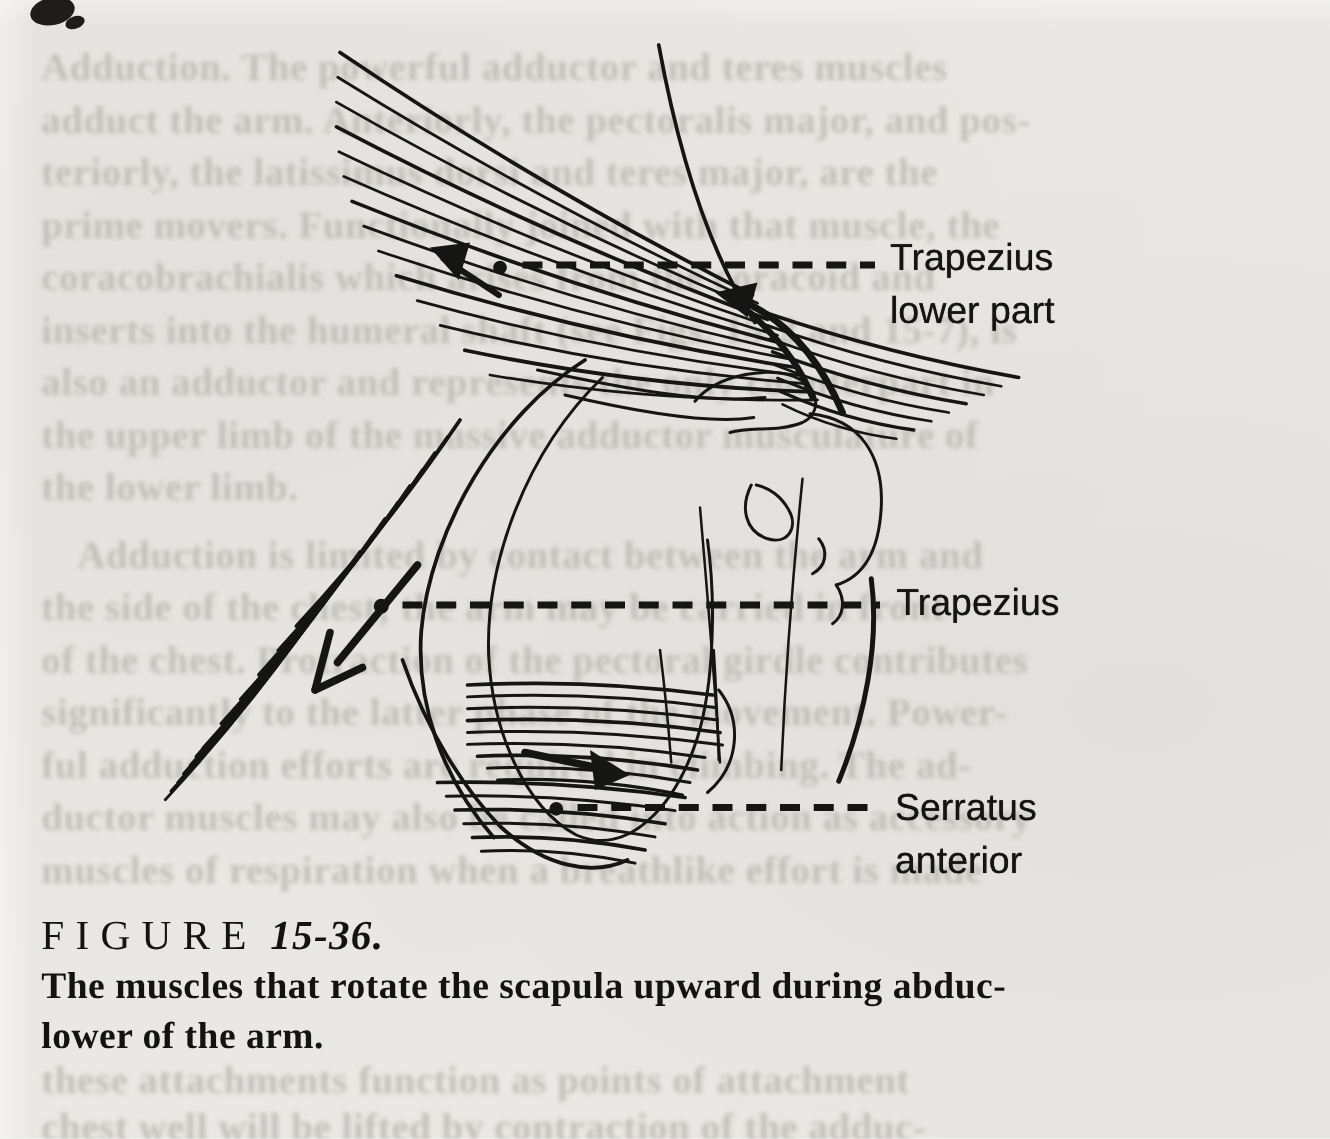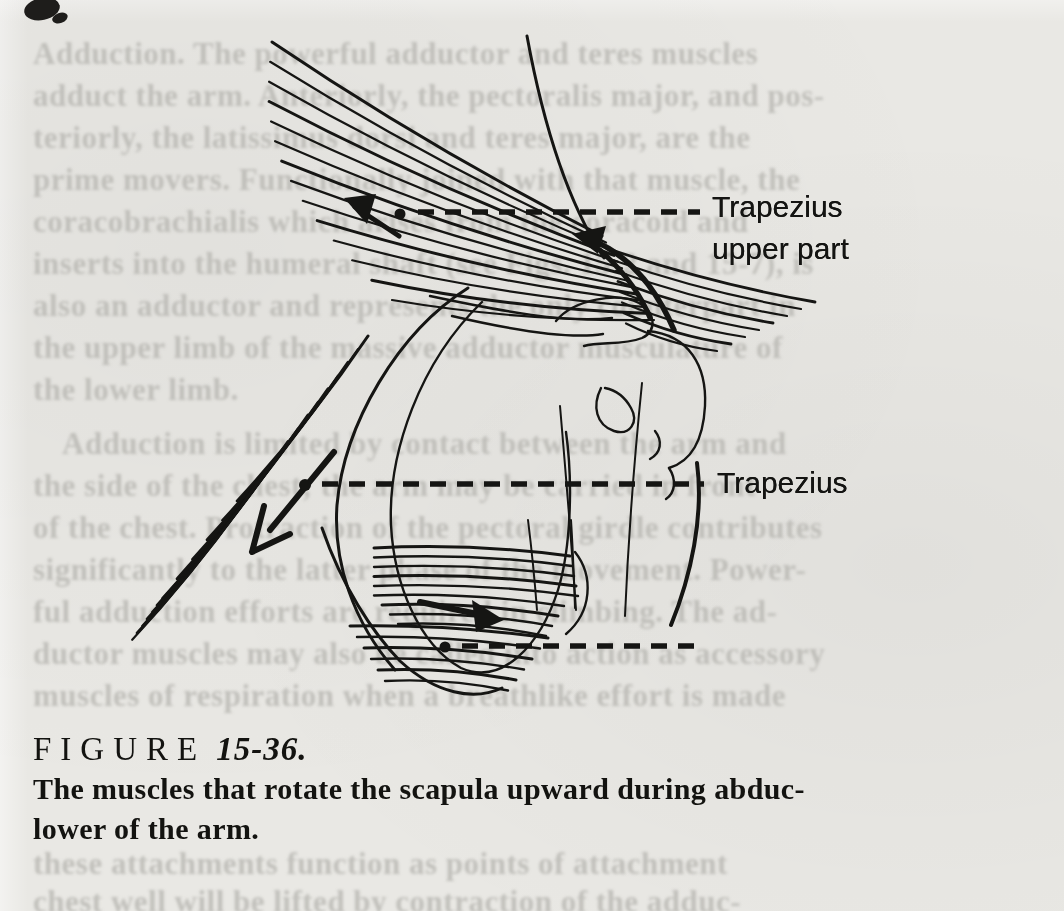--- a/index.html
+++ b/index.html
@@ -158,24 +158,28 @@
 
     <g id="dots" fill="#151513" stroke="none">
       <circle cx="400" cy="214" r="5.5"></circle>
       <circle cx="305" cy="485" r="6"></circle>
       <circle cx="445" cy="647" r="5.5"></circle>
     </g>
   </svg>
 
   <div class="m-label" style="left:712px;top:186px">
     <div>Trapezius</div>
-    <div>upper part</div>
+    <div>lower part</div>
   </div>
   <div class="m-label" style="left:717px;top:462px">
     <div>Trapezius</div>
+  </div>
+  <div class="m-label" style="left:716px;top:626px">
+    <div>Serratus</div>
+    <div>anterior</div>
   </div>
 
   <div class="caption">
     <div class="cap-head">
       <span class="cap-fig">FIGURE</span><span class="cap-num">15-36.</span>
     </div>
     <div class="cap-body">The muscles that rotate the scapula upward during abduc-</div>
     <div class="cap-body">lower of the arm.</div>
   </div>
 

